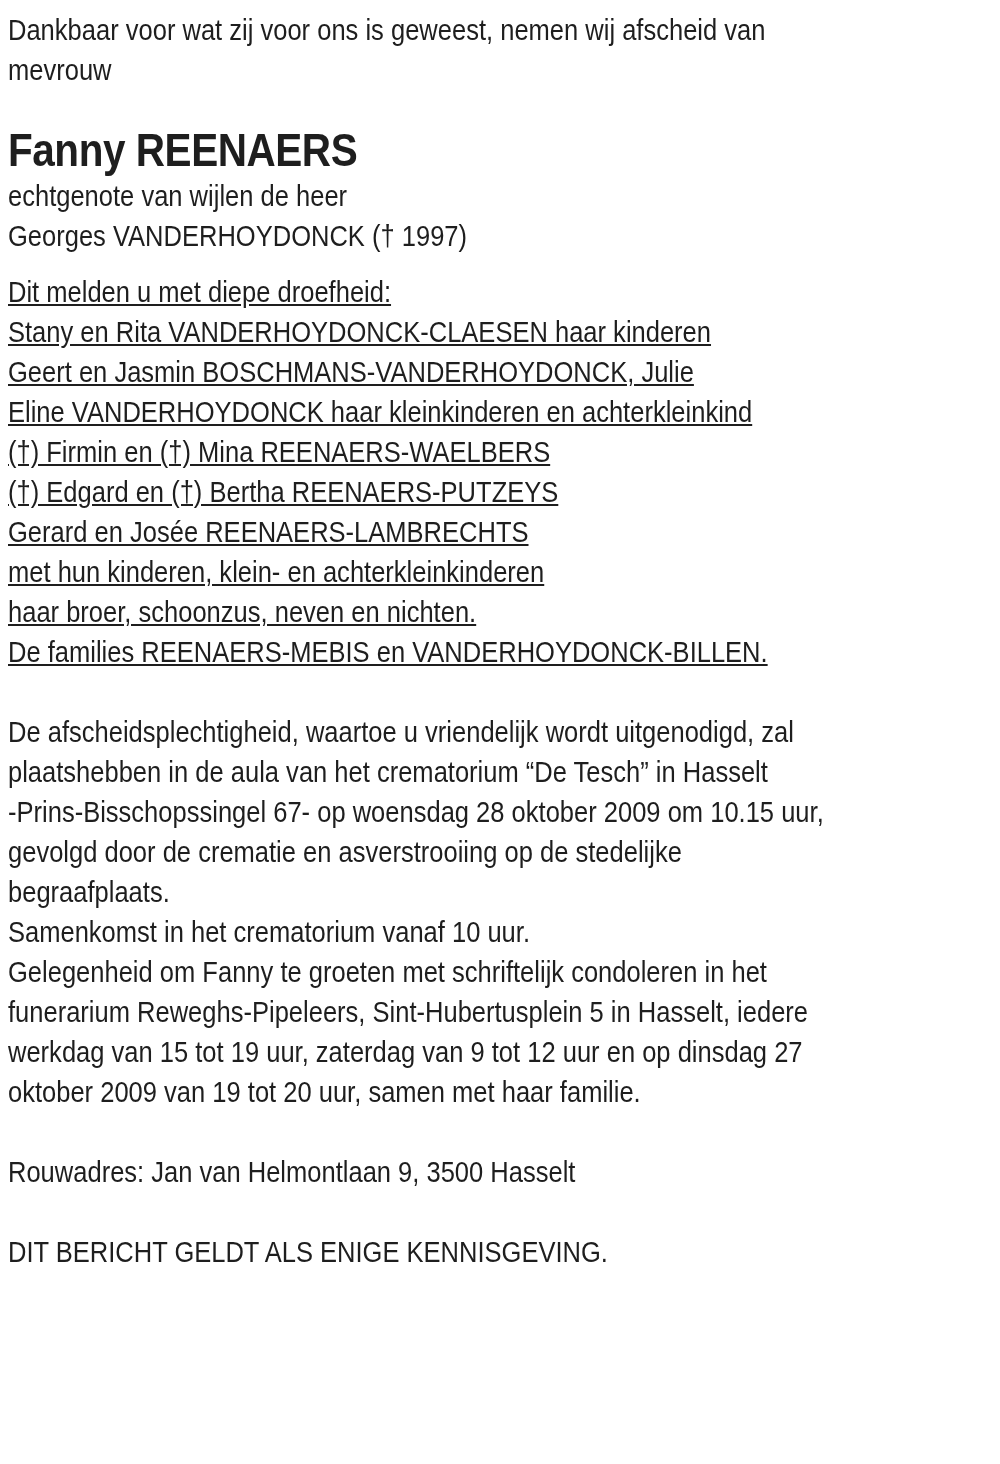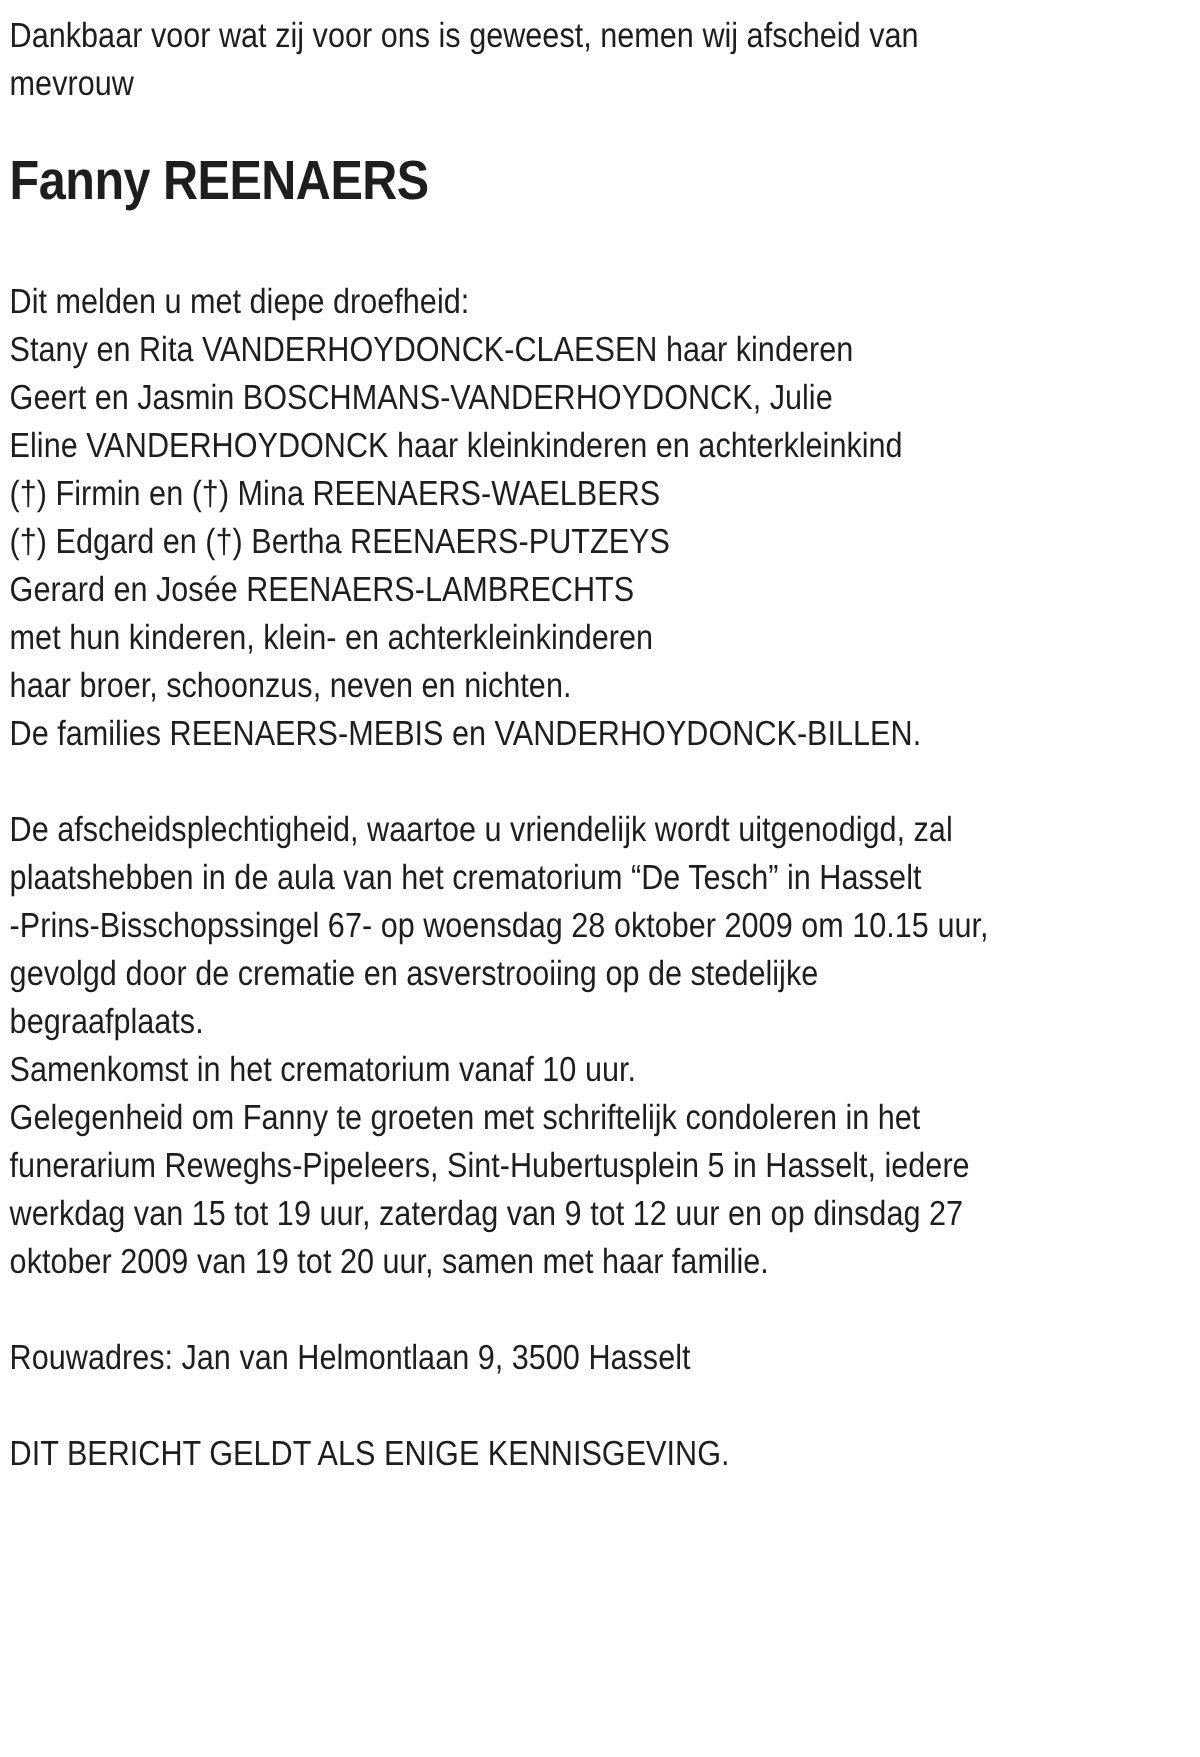--- a/index.html
+++ b/index.html
@@ -27,35 +27,39 @@
     transform-origin: 0 50%;
   }
   .block { margin: 0; padding: 0; }
   .deceased-name {
     font-size: 46px;
     line-height: 52px;
     font-weight: 700;
     letter-spacing: -0.5px;
     margin-top: 34px;
   }
-  .mt-36 { margin-top: 56px; }
+  .mt-36 { margin-top: 16px; text-decoration: underline; }
   .mt-40 { margin-top: 40px; }
 </style>
 </head>
 <body>
 
 <div class="page">
 
   <div class="block">
     <div class="line">Dankbaar voor wat zij voor ons is geweest, nemen wij afscheid van</div>
     <div class="line">mevrouw</div>
   </div>
 
   <div class="line deceased-name">Fanny REENAERS</div>
 
+  <div class="block">
+    <div class="line">echtgenote van wijlen de heer</div>
+    <div class="line">Georges VANDERHOYDONCK († 1997)</div>
+  </div>
 
 
   <div class="block mt-36">
     <div class="line">Dit melden u met diepe droefheid:</div>
     <div class="line">Stany en Rita VANDERHOYDONCK-CLAESEN haar kinderen</div>
     <div class="line">Geert en Jasmin BOSCHMANS-VANDERHOYDONCK, Julie</div>
     <div class="line">Eline VANDERHOYDONCK haar kleinkinderen en achterkleinkind</div>
     <div class="line">(†) Firmin en (†) Mina REENAERS-WAELBERS</div>
     <div class="line">(†) Edgard en (†) Bertha REENAERS-PUTZEYS</div>
     <div class="line">Gerard en Josée REENAERS-LAMBRECHTS</div>

